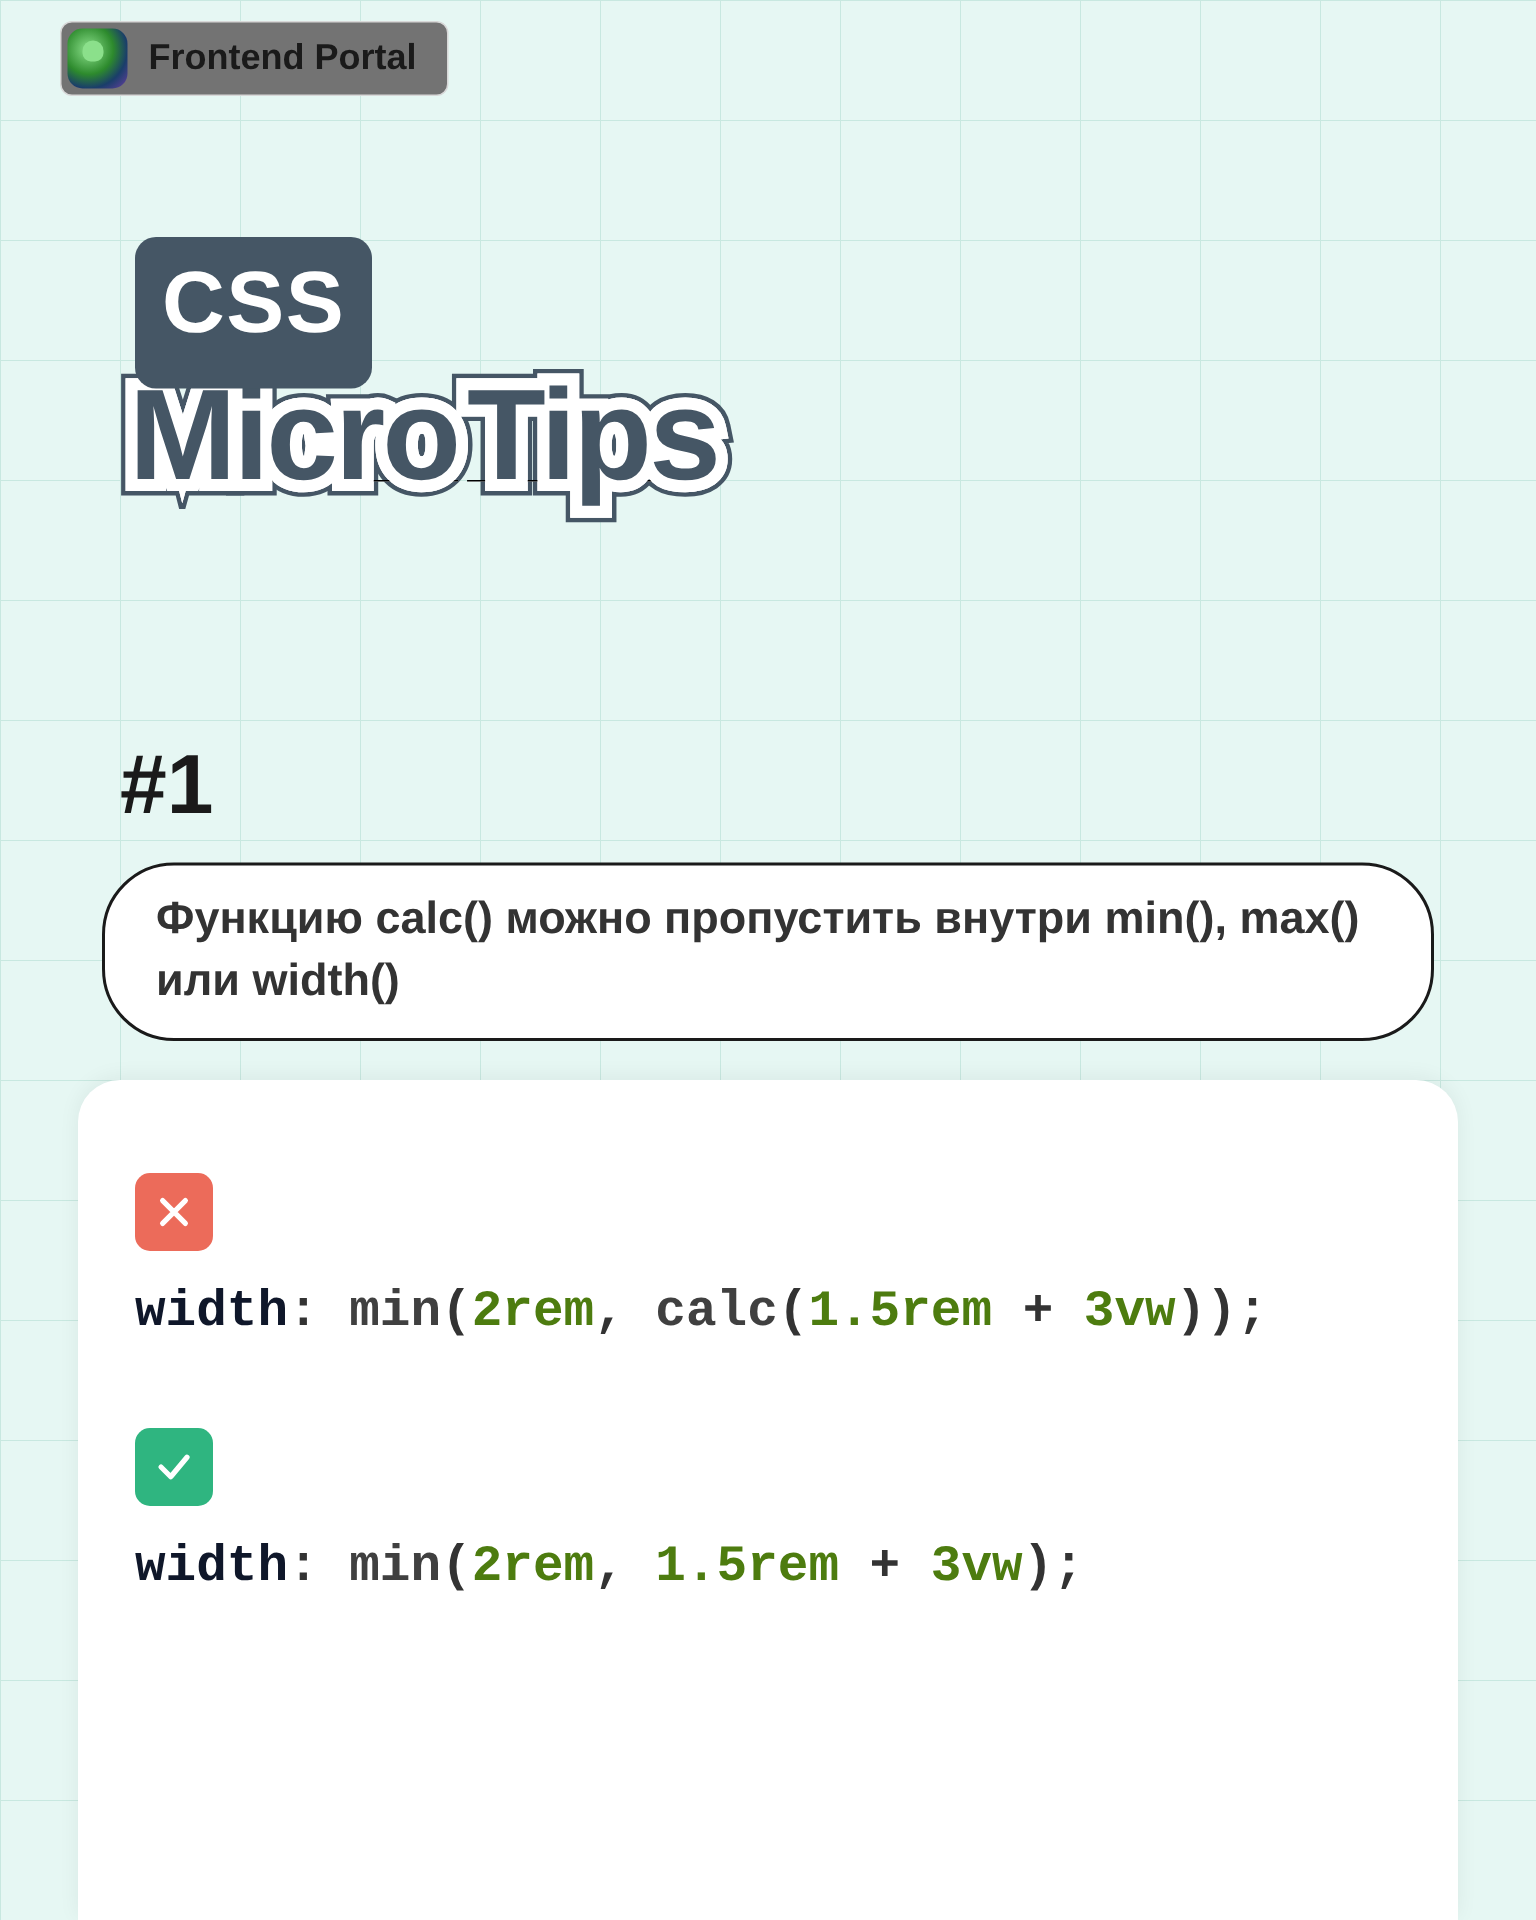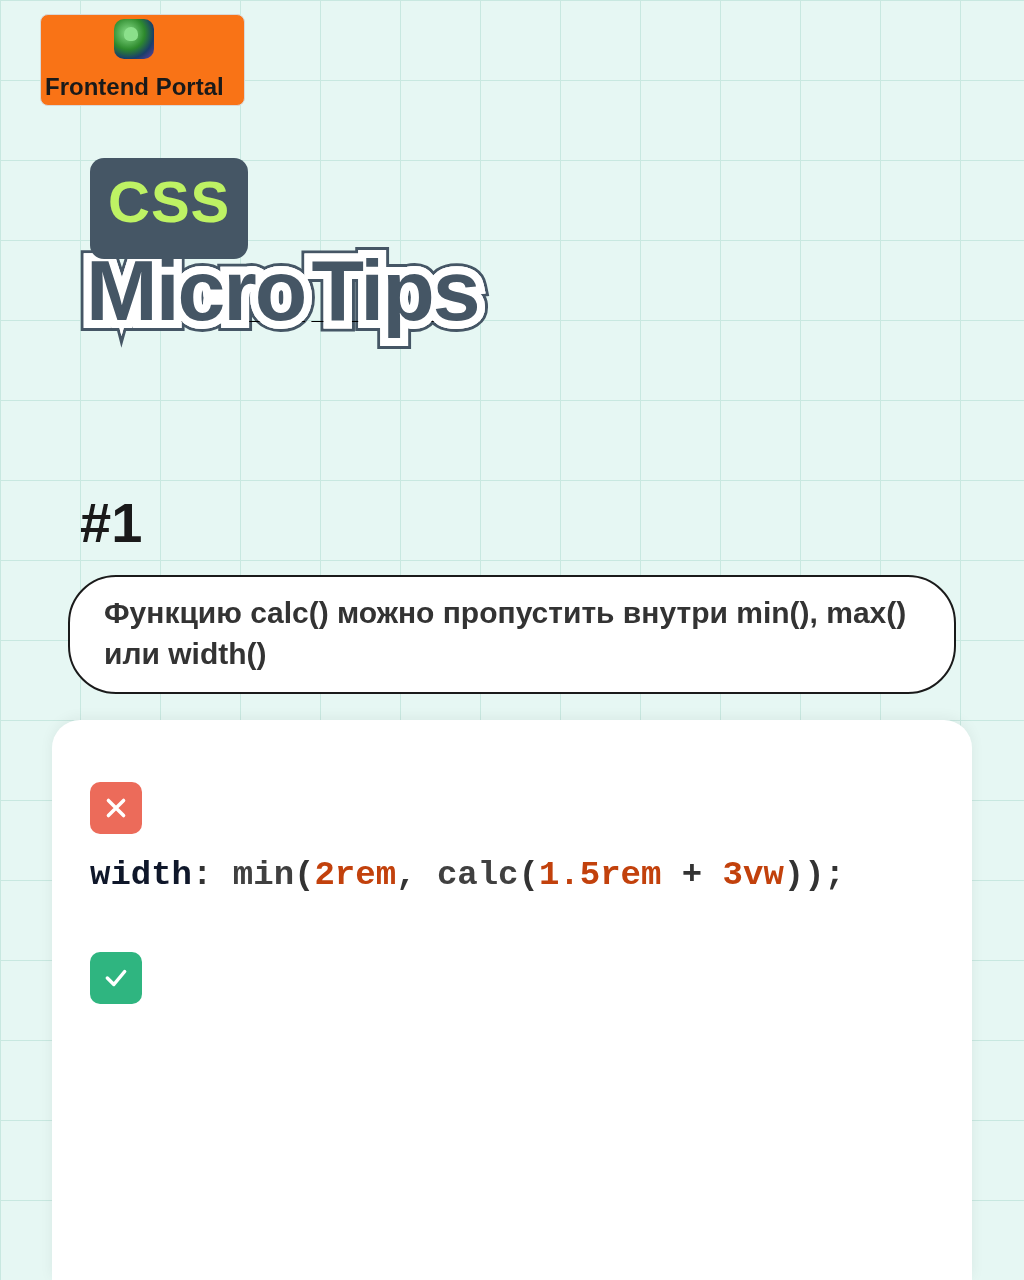--- a/index.html
+++ b/index.html
@@ -21,25 +21,24 @@
   }
 
   
   .header {
     position: absolute;
     top: 14px;
     left: 40px;
     display: flex;
     align-items: center;
     gap: 14px;
-    background: #f97316;
+    background: #737373;
     padding: 4px 20px 4px 4px;
     border-radius: 8px;
     border: 1px solid #d8d8d8;
-    flex-direction: column;
   }
   .avatar {
     width: 40px;
     height: 40px;
     border-radius: 10px;
     background: radial-gradient(circle at 35% 35%, #8be08b 0%, #2d8a2d 45%, #1a3e6a 70%, #6a3fa3 100%);
     display: flex;
     align-items: center;
     justify-content: center;
     position: relative;
@@ -62,21 +61,21 @@
 
   
   .title-block {
     position: absolute;
     top: 158px;
     left: 90px;
   }
   .css-badge {
     display: inline-block;
     background: #455665;
-    color: #bef264;
+    color: #ffffff;
     font-size: 58px;
     font-weight: 800;
     letter-spacing: 1px;
     padding: 10px 18px 24px 18px;
     border-radius: 14px;
     position: relative;
     z-index: 1;
   }
   .micro-tips {
     position: relative;
@@ -178,21 +177,21 @@
   }
   .code-line {
     font-family: 'Consolas', 'Courier New', monospace;
     font-size: 34px;
     font-weight: 600;
     white-space: nowrap;
     color: #333;
   }
   .tok-prop { color: #0f172a; }
   .tok-func { color: #404040; }
-  .tok-val  { color: #c2410c; }
+  .tok-val  { color: #4d7c0f; }
   .tok-plain{ color: #333; }
 </style>
 </head>
 <body>
 
 <div class="header">
   <div class="avatar"></div>
   <div class="channel-name">Frontend Portal</div>
 </div>
 
@@ -219,14 +218,17 @@
   </div>
   <div class="code-line">
     <span class="tok-prop">width</span><span class="tok-plain">: </span><span class="tok-func">min</span><span class="tok-plain">(</span><span class="tok-val">2rem</span><span class="tok-plain">, </span><span class="tok-func">calc</span><span class="tok-plain">(</span><span class="tok-val">1.5rem</span><span class="tok-plain"> + </span><span class="tok-val">3vw</span><span class="tok-plain">));</span>
   </div>
 
   <div class="badge badge-check">
     <svg viewBox="0 0 24 24">
         <path d="M4 12 L10 18 L20 6"></path>
       </svg>
   </div>
+  <div class="code-line">
+    <span class="tok-prop">width</span><span class="tok-plain">: </span><span class="tok-func">min</span><span class="tok-plain">(</span><span class="tok-val">2rem</span><span class="tok-plain">, </span><span class="tok-val">1.5rem</span><span class="tok-plain"> + </span><span class="tok-val">3vw</span><span class="tok-plain">);</span>
+  </div>
 
 </div>
 
 </body></html>

